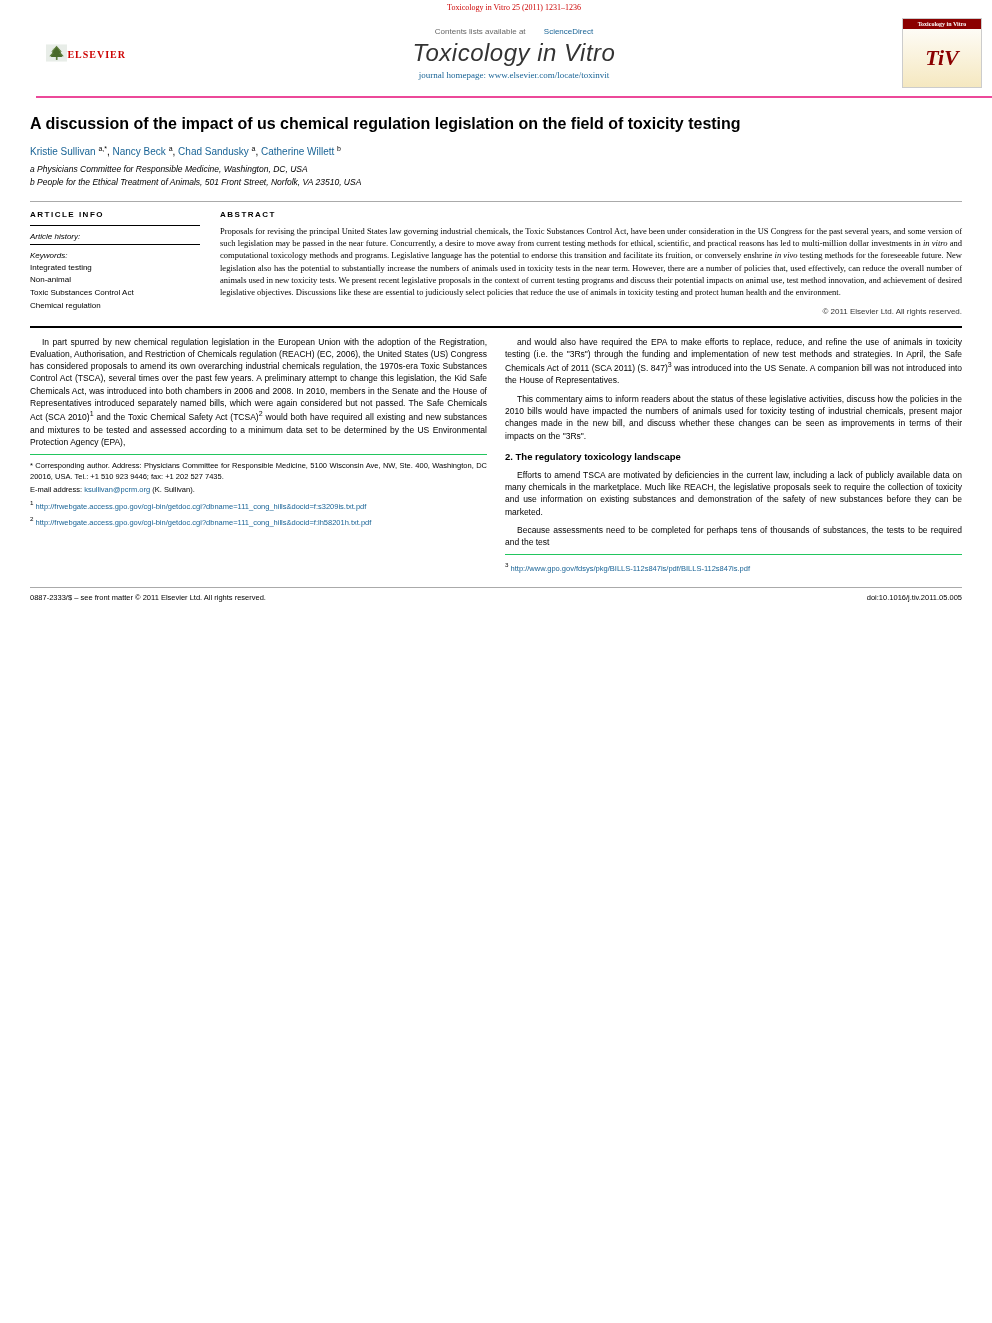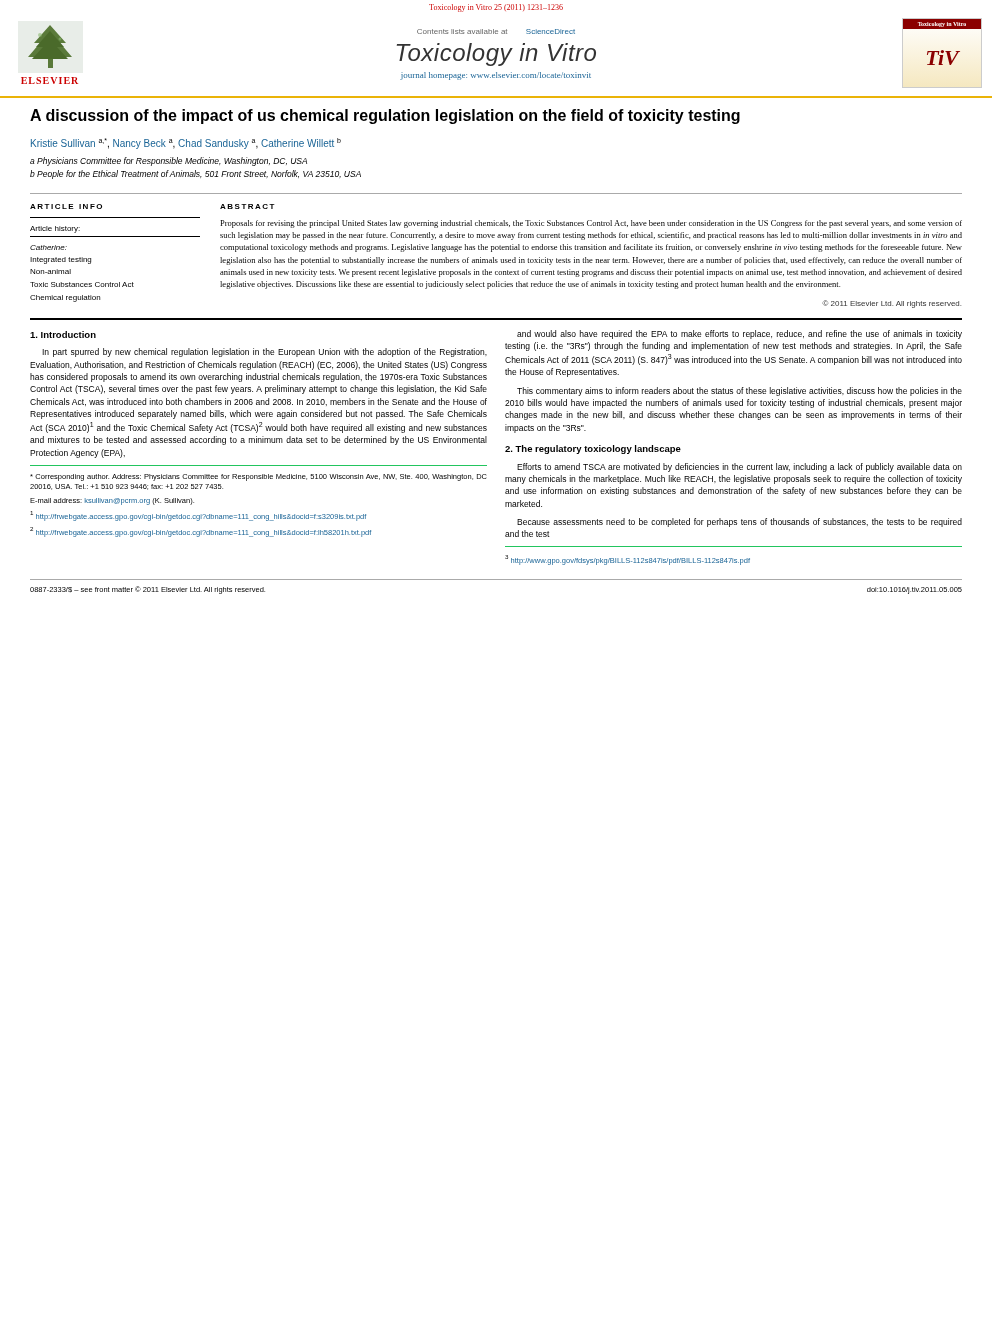--- a/index.html
+++ b/index.html
@@ -7,40 +7,41 @@
       background: #fff;
       font-family: 'Times New Roman', Times, serif;
       font-size: 9.5px;
       color: #000;
       width: 992px;
       min-height: 1323px;
     }
 
     
     .journal-header {
-      border-bottom: 2px solid #eab308;
+      border-bottom: 2px solid #ec4899;
       padding: 0 0 4px 0;
       margin-bottom: 0;
+      margin-left: 36px;
     }
     .journal-top-bar {
       text-align: center;
       font-size: 8px;
       color: #c00;
       padding: 3px 0 2px 0;
     }
     .journal-banner {
       display: flex;
       align-items: center;
       justify-content: space-between;
       padding: 4px 10px;
     }
     .elsevier-logo {
       width: 80px;
       display: flex;
-      flex-direction: column;
+      flex-direction: row;
       align-items: center;
     }
     .elsevier-text {
       font-size: 10px;
       font-weight: bold;
       color: #c00;
       letter-spacing: 1px;
       margin-top: 2px;
     }
     .journal-title-center {
@@ -82,21 +83,21 @@
       align-items: center;
       justify-content: center;
       font-size: 22px;
       font-style: italic;
       color: #8B0000;
       font-weight: bold;
     }
 
     
     .article-container {
-      padding: 8px 30px;
+      padding: 16px 30px;
     }
 
     .article-title {
       font-size: 16px;
       font-weight: bold;
       line-height: 1.3;
       margin-bottom: 10px;
       font-family: Arial, sans-serif;
     }
 
@@ -139,20 +140,21 @@
       font-family: Arial, sans-serif;
       margin-bottom: 6px;
     }
     .info-divider {
       border: none;
       border-top: 1px solid #000;
       margin-bottom: 6px;
     }
     .info-label {
       font-size: 8px;
+      font-style: italic;
       font-family: Arial, sans-serif;
       margin-bottom: 3px;
     }
     .info-dates {
       font-size: 8px;
       font-family: Arial, sans-serif;
       line-height: 1.6;
       margin-bottom: 8px;
     }
     .keywords-section { margin-top: 4px; }
@@ -342,21 +344,21 @@
   <hr class="divider">
 
   <div class="two-column-header">
 
     <div class="article-info">
       <div class="article-info-title">ARTICLE INFO</div>
       <hr class="info-divider">
       <div class="info-label">Article history:</div>
       <hr class="info-divider">
       <div class="keywords-section">
-        <div class="kw-label">Catherine:</div>
+        <div class="kw-label">Keywords:</div>
         <div class="kw-list">
           <div>Integrated testing</div>
           <div>Non-animal</div>
           <div>Toxic Substances Control Act</div>
           <div>Chemical regulation</div>
         </div>
       </div>
     </div>
 
     <div class="abstract-section">
@@ -366,21 +368,20 @@
       </div>
       <div class="copyright">© 2011 Elsevier Ltd. All rights reserved.</div>
     </div>
   </div>
 
   <hr class="body-divider">
 
   <div class="two-column-body">
 
     <div class="col-left">
-      <div class="section-heading">1. Introduction</div>
       <div class="body-paragraph">
         In part spurred by new chemical regulation legislation in the European Union with the adoption of the Registration, Evaluation, Authorisation, and Restriction of Chemicals regulation (REACH) (EC, 2006), the United States (US) Congress has considered proposals to amend its own overarching industrial chemicals regulation, the 1970s-era Toxic Substances Control Act (TSCA), several times over the past few years. A preliminary attempt to change this legislation, the Kid Safe Chemicals Act, was introduced into both chambers in 2006 and 2008. In 2010, members in the Senate and the House of Representatives introduced separately named bills, which were again considered but not passed. The Safe Chemicals Act (SCA 2010)<sup class="citation-ref">1</sup> and the Toxic Chemical Safety Act (TCSA)<sup class="citation-ref">2</sup> would both have required all existing and new substances and mixtures to be tested and assessed according to a minimum data set to be determined by the US Environmental Protection Agency (EPA),
       </div>
 
       <div class="footnotes">
         <div class="footnote-item">
           <span>* Corresponding author. Address: Physicians Committee for Responsible Medicine, 5100 Wisconsin Ave, NW, Ste. 400, Washington, DC 20016, USA. Tel.: +1 510 923 9446; fax: +1 202 527 7435.</span>
         </div>
         <div class="footnote-item">
           <span>E-mail address: </span><span style="color:#1a6496;">ksullivan@pcrm.org</span><span> (K. Sullivan).</span>

